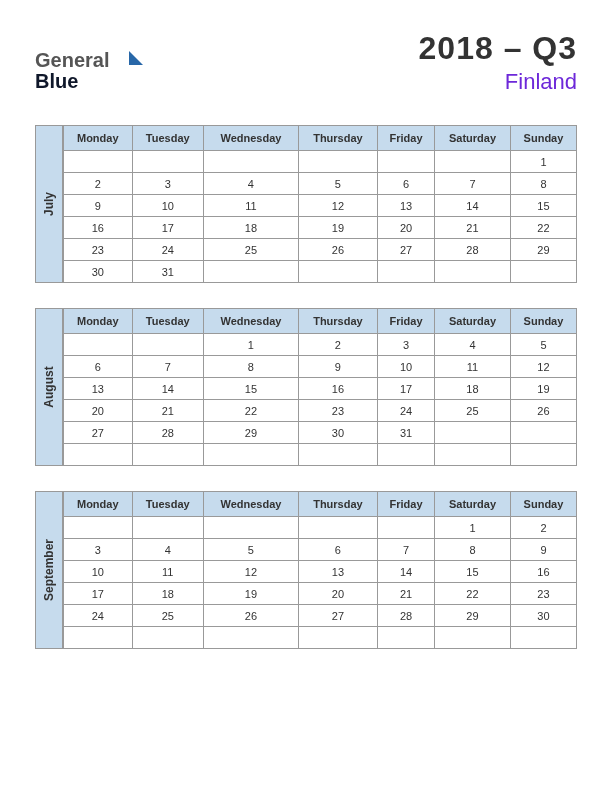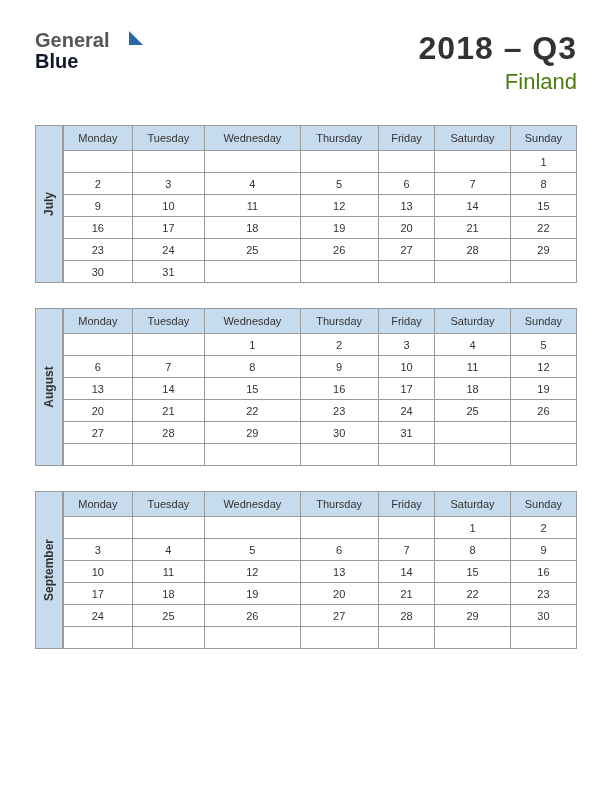--- a/index.html
+++ b/index.html
@@ -17,20 +17,21 @@
   .header {
     display: flex;
     justify-content: space-between;
     align-items: flex-start;
     margin-bottom: 30px;
   }
   .logo {
     display: flex;
     align-items: flex-start;
     gap: 20px;
+    margin-top: 20px;
   }
   .logo-text {
     font-size: 20px;
     font-weight: 600;
     line-height: 1;
   }
   .logo-general { color: #555; }
   .logo-blue { color: #0f172a; }
   .logo-icon {
     width: 0;
@@ -43,21 +44,21 @@
     text-align: right;
   }
   .title-main {
     font-size: 32px;
     font-weight: 700;
     color: #333;
     letter-spacing: 1px;
   }
   .title-sub {
     font-size: 22px;
-    color: #4d7c0f;
+    color: #6d28d9;
     margin-top: 2px;
   }
   .month-block {
     display: flex;
     margin-bottom: 25px;
   }
   .month-label {
     width: 28px;
     background: #c6dbed;
     border: 1px solid #999;
@@ -74,21 +75,21 @@
   }
   .cal-grid {
     flex: 1;
     border-collapse: collapse;
     width: 100%;
   }
   .cal-grid th {
     background: #c6dbed;
     border: 1px solid #999;
     font-size: 11px;
-    font-weight: normal;
+    font-weight: bold;
     padding: 6px 4px;
     text-align: center;
     color: #333;
   }
   .cal-grid td {
     border: 1px solid #999;
     font-size: 11px;
     padding: 4px 6px;
     text-align: center;
     height: 22px;

